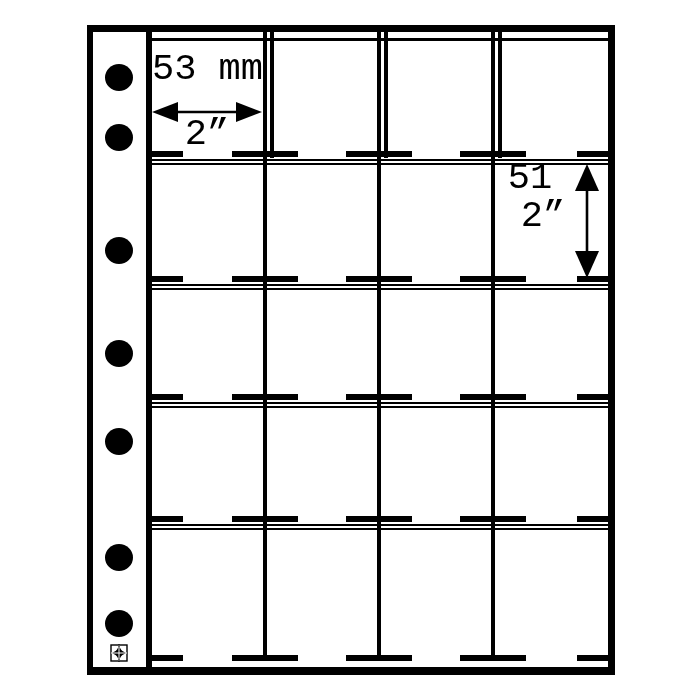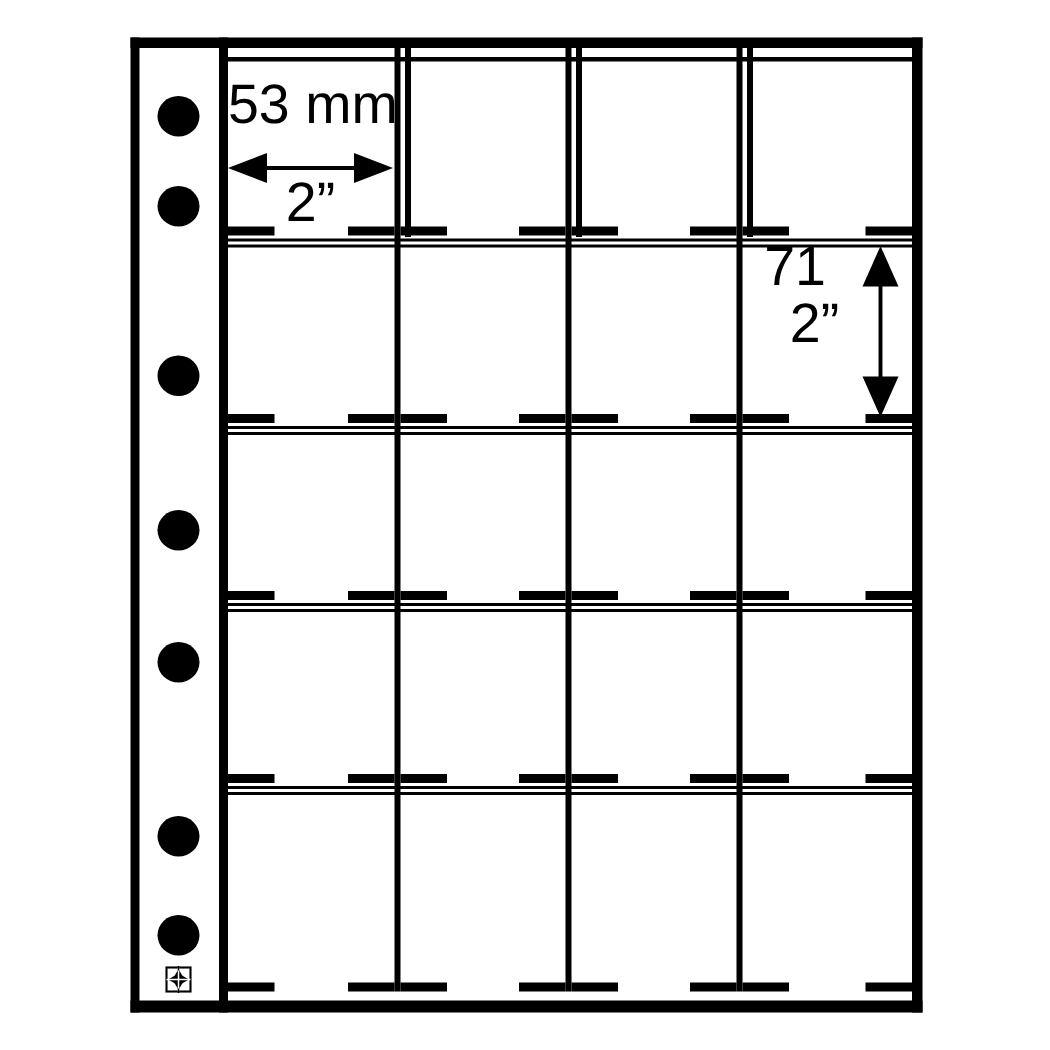--- a/index.html
+++ b/index.html
@@ -5,21 +5,21 @@
   html,body{margin:0;padding:0;background:#ffffff;}
   #canvas{
     position:relative;width:700px;height:700px;background:#ffffff;overflow:hidden;
     font-family:"Liberation Sans", sans-serif;color:#000;
   }
   .bar{position:absolute;background:#000;}
   .hole{position:absolute;width:28px;height:27px;border-radius:50%;background:#000;}
   .dash{position:absolute;height:6px;background:#000;}
   .thinline{position:absolute;height:2px;background:#000;}
   .sep{position:absolute;width:4px;background:#000;}
-  .label{position:absolute;line-height:1;white-space:nowrap;}
+  .label{position:absolute;line-height:1;white-space:nowrap;font-family:Liberation Mono, monospace;}
   .lbl-53{left:150px;top:51px;width:114px;font-size:37px;padding-left:2px;}
   .lbl-2in-w{left:150px;top:116px;width:114px;font-size:37px;text-align:center;}
   .hblock{left:493px;top:159px;width:74px;font-size:37px;text-align:center;line-height:38px;}
   .hblock .shift{display:block;padding-left:26px;}
   .hblock .blk{display:block;}
   svg{position:absolute;display:block;}
 </style>
 </head>
 <body>
 
@@ -102,21 +102,21 @@
 
   <svg style="left:150px;top:99px;" width="114" height="26" viewBox="0 0 114 26">
     <line x1="24" y1="13" x2="90" y2="13" stroke="#000" stroke-width="2.6"></line>
     <polygon points="2,13 28,3 28,23" fill="#000"></polygon>
     <polygon points="112,13 86,3 86,23" fill="#000"></polygon>
   </svg>
 
   <div class="label lbl-2in-w">2”</div>
 
   <div class="label hblock">
-    <span class="blk">71</span>
+    <span class="blk">51</span>
     <span class="shift">2”</span>
   </div>
 
   <svg style="left:571px;top:162px;" width="33" height="118" viewBox="0 0 33 118">
     <line x1="16" y1="24" x2="16" y2="94" stroke="#000" stroke-width="2.6"></line>
     <polygon points="16,2 4,29 28,29" fill="#000"></polygon>
     <polygon points="16,116 4,89 28,89" fill="#000"></polygon>
   </svg>
 
   <svg style="left:110px;top:644px;" width="18" height="18" viewBox="0 0 18 18">

